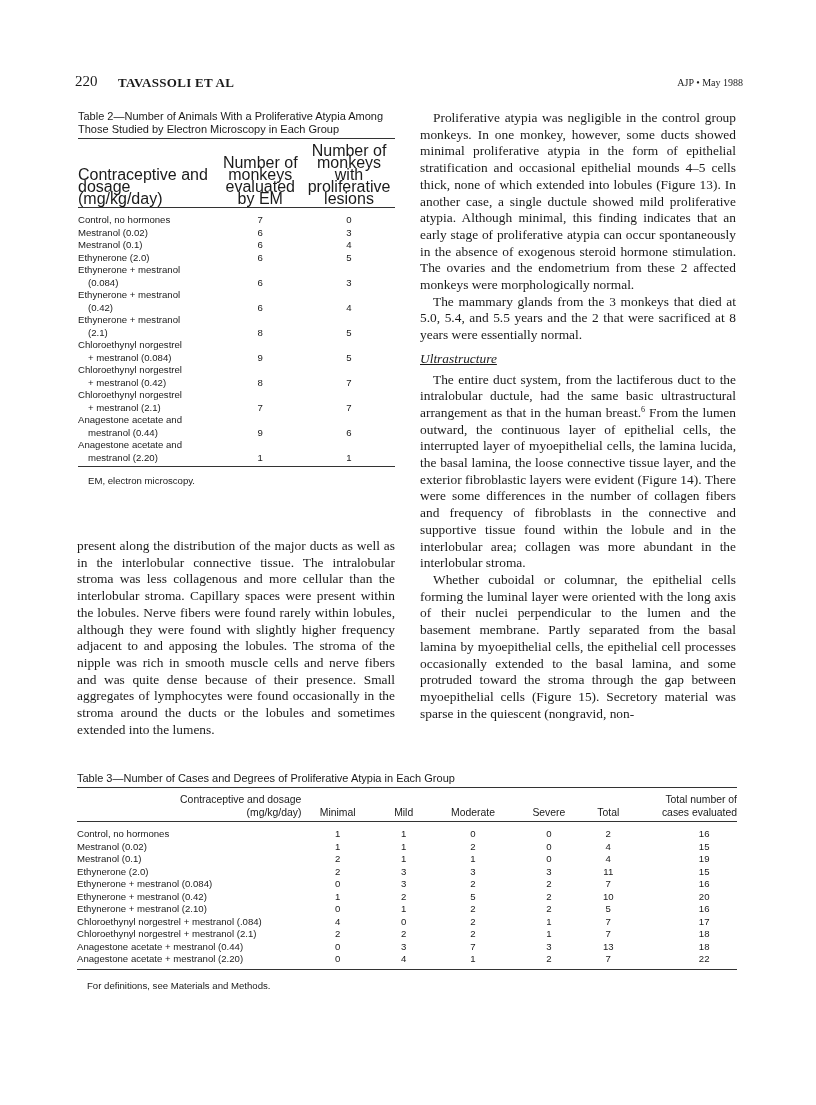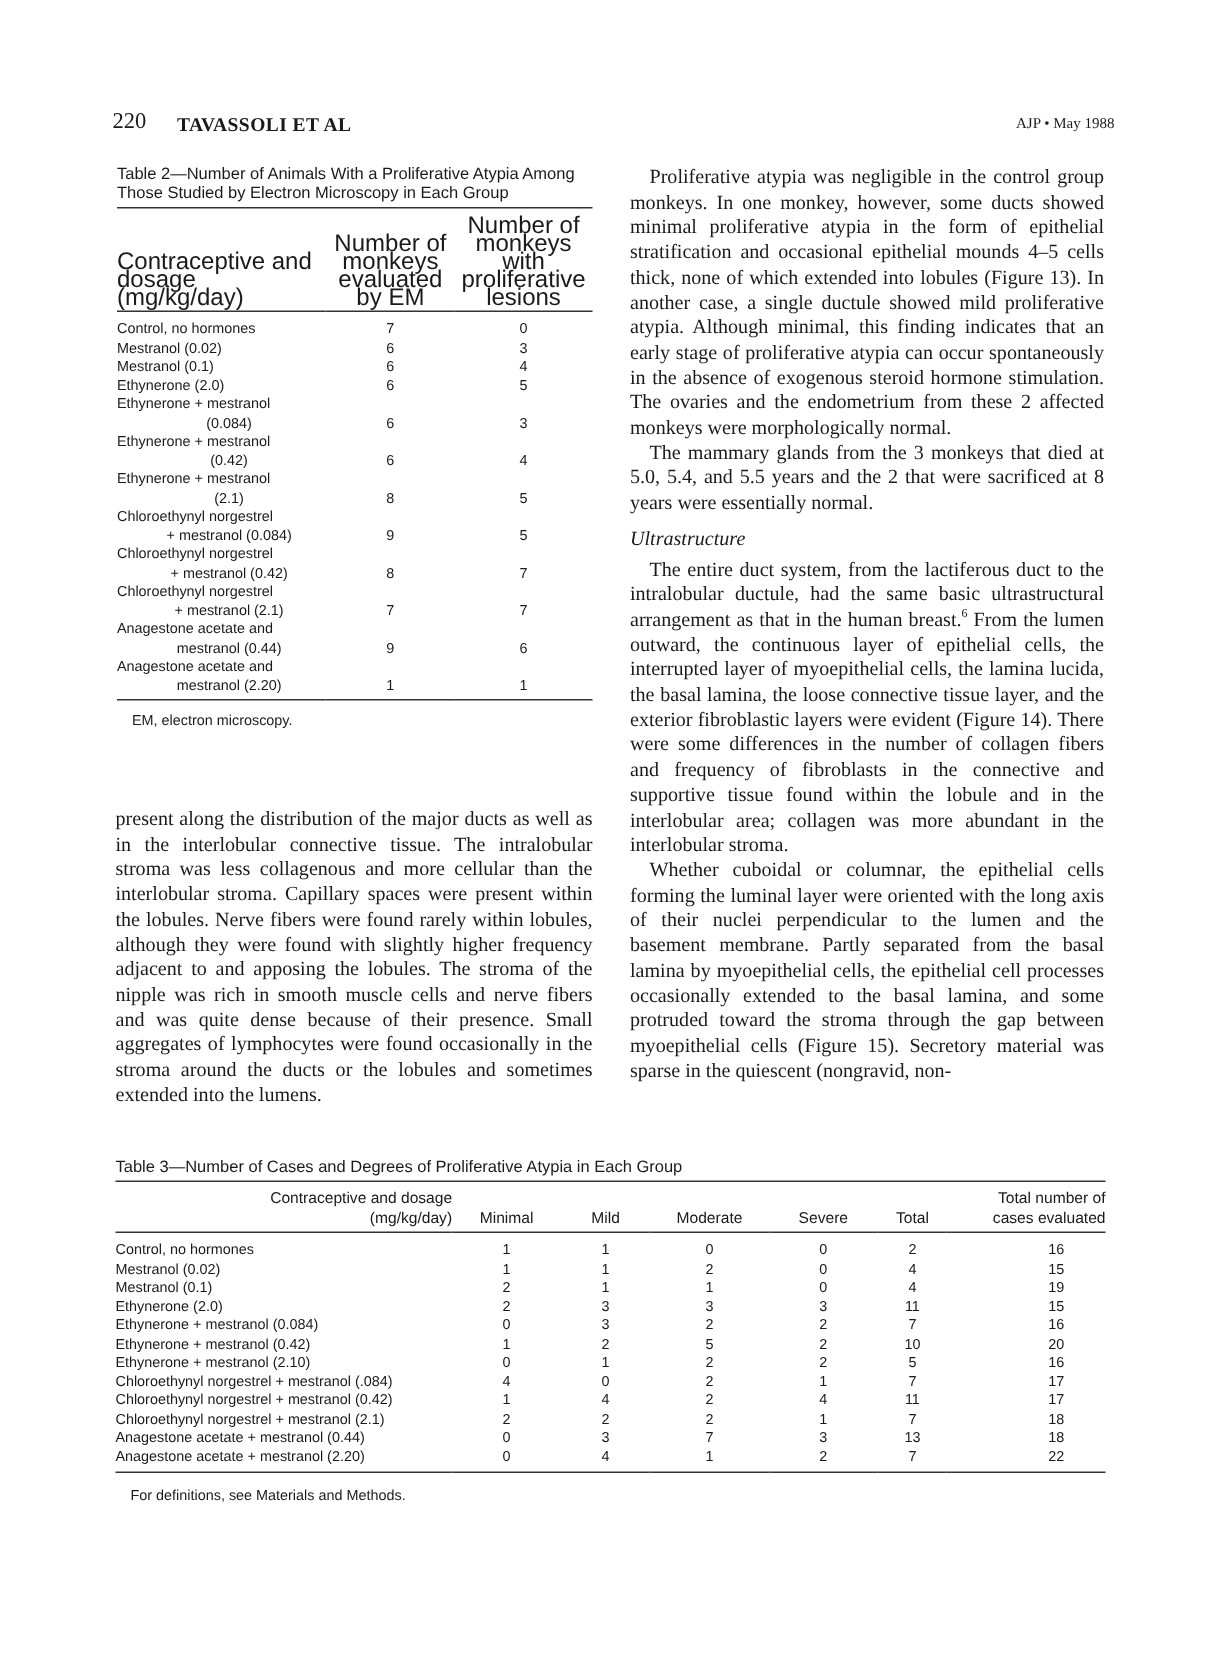--- a/index.html
+++ b/index.html
@@ -16,29 +16,29 @@
   
   .t2 { position: absolute; left: 78px; top: 110px; width: 317px; }
   .t2-caption { font-size: 11px; line-height: 13px; padding-bottom: 2px; border-bottom: 1.5px solid #333; }
   .t2 table { width: 100%; border-collapse: collapse; font-size: 9.6px; }
   .t2 th { font-weight: normal; text-align: center; vertical-align: bottom; padding: 6px 0 2px 0; line-height: 12px; font-size: 16px; border-bottom: 1.5px solid #333; }
   .t2 th.first { text-align: left; }
   .t2 td { padding: 0; line-height: 12.5px; vertical-align: bottom; }
   .t2 td.num { text-align: center; }
   .t2 tr.first-row td { padding-top: 6px; }
   .t2 tr.last-row td { padding-bottom: 2px; border-bottom: 1.5px solid #333; }
-  .t2 .indent { padding-left: 10px; display: block; text-align: center; }
+  .t2 .indent { padding-left: 10px; display: block; }
   .t2-notes { font-size: 9.6px; line-height: 12.5px; margin-top: 8px; }
   .t2-notes p { margin: 0; text-indent: 10px; text-align: justify; }
 
   
   .col { position: absolute; font-family: "Liberation Serif", serif; font-size: 13.4px; line-height: 16.7px; text-align: justify; }
   .col p { margin: 0; }
   .col p.ind { text-indent: 13px; }
-  .col .subhead { font-style: italic; margin: 7px 0 4px 0; text-align: left; }
+  .col .subhead { font-style: italic; margin: 7px 0 4px 0; text-align: left; text-decoration: underline; }
   .left-col { left: 77px; top: 538px; width: 318px; }
   .right-col { left: 420px; top: 110px; width: 316px; }
   sup { font-size: 8px; vertical-align: super; line-height: 0; }
 
   
   .t3 { position: absolute; left: 77px; top: 772px; width: 660px; }
   .t3-caption { font-size: 11px; line-height: 13px; padding-bottom: 2px; border-bottom: 1.5px solid #333; }
   .t3 table { width: 100%; border-collapse: collapse; font-size: 9.6px; }
   .t3 th { font-weight: normal; vertical-align: bottom; padding: 5px 0 2px 0; line-height: 13px; font-size: 10.4px; border-bottom: 1.5px solid #333; text-align: center; }
   .t3 th.first { text-align: right; }
@@ -264,29 +264,20 @@
           <tr>
             <td class="first">Chloroethynyl norgestrel + mestranol (.084)</td>
             <td>4</td>
             <td>0</td>
             <td>2</td>
             <td>1</td>
             <td>7</td>
             <td class="last">17</td>
           </tr>
           <tr>
-            <td class="first">Chloroethynyl norgestrel + mestranol (0.42)</td>
-            <td>1</td>
-            <td>4</td>
-            <td>2</td>
-            <td>4</td>
-            <td>11</td>
-            <td class="last">17</td>
-          </tr>
-          <tr>
             <td class="first">Chloroethynyl norgestrel + mestranol (2.1)</td>
             <td>2</td>
             <td>2</td>
             <td>2</td>
             <td>1</td>
             <td>7</td>
             <td class="last">18</td>
           </tr>
           <tr>
             <td class="first">Anagestone acetate + mestranol (0.44)</td>

